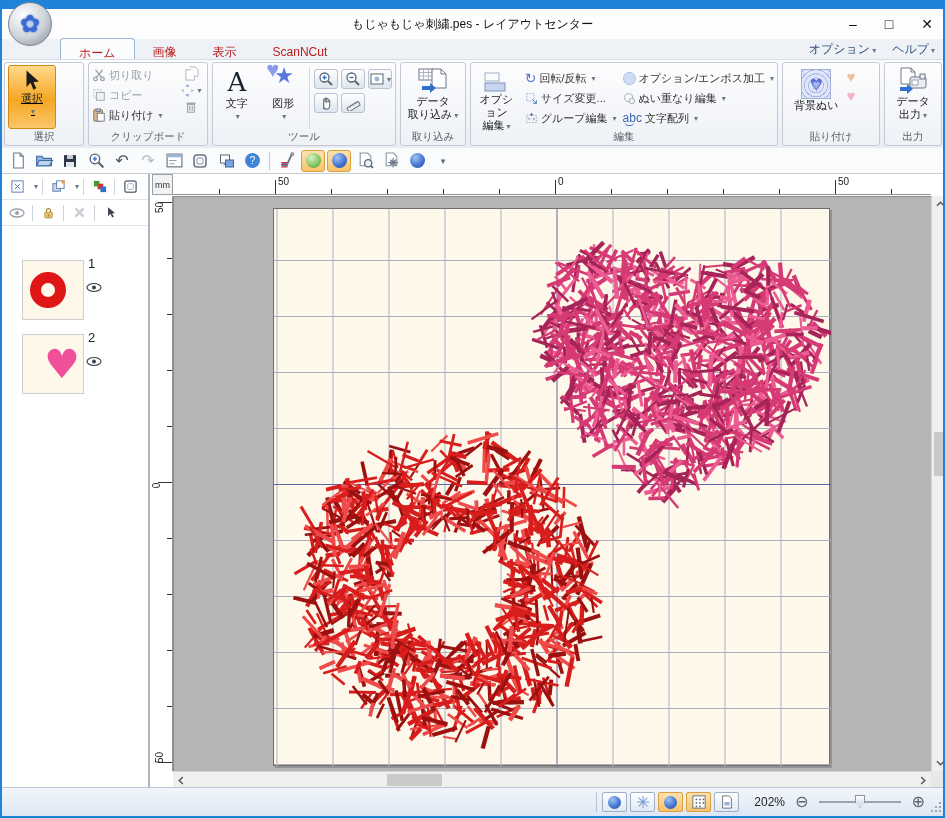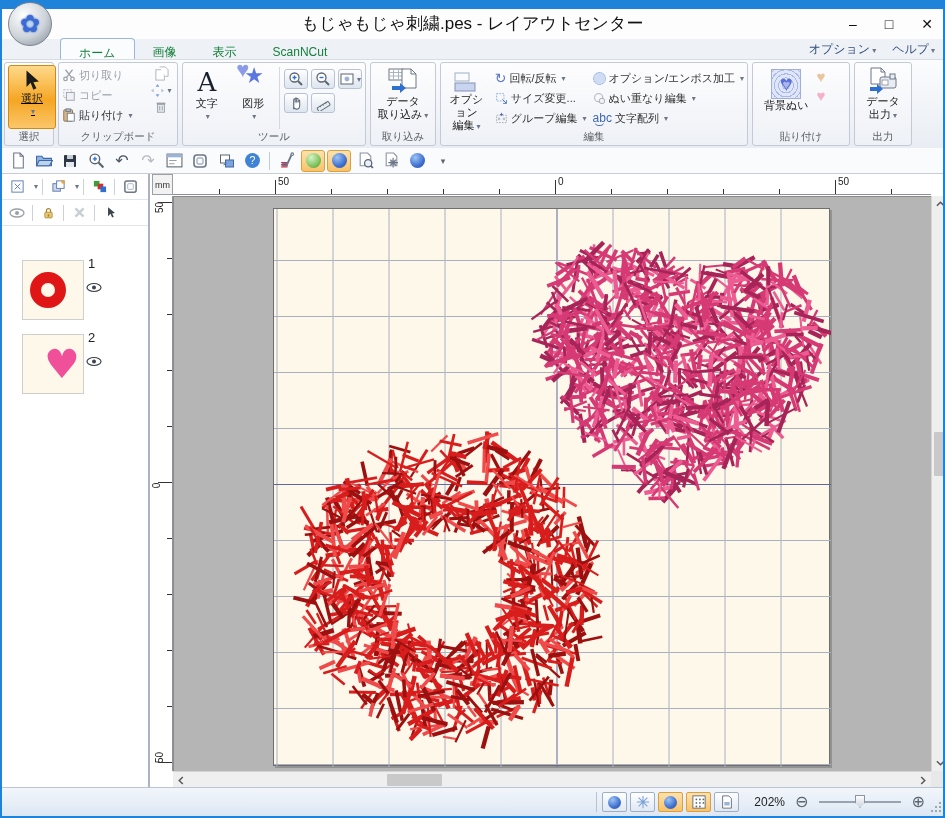--- a/index.html
+++ b/index.html
@@ -2,31 +2,31 @@
 <html><head>
 <meta charset="utf-8">
 <style>
   html,body{margin:0;padding:0;background:#444;}
   *{box-sizing:border-box;font-family:"Liberation Sans","DejaVu Sans",sans-serif;}
   .win{position:relative;width:945px;height:818px;background:#fff;border:2px solid #1f83d9;overflow:hidden;}
   .abs{position:absolute;}
   
   .topstrip{left:0;top:0;width:100%;height:7px;background:#1f83d9;}
   .titlebar{left:0;top:7px;width:100%;height:30px;background:#fdfdfd;}
-  .apptitle{width:100%;text-align:center;font-size:17px;color:#111;line-height:30px;border-radius:9px;}
+  .apptitle{width:100%;text-align:center;font-size:12px;color:#111;line-height:30px;border-radius:9px;}
   .appbtn{left:6px;top:0px;width:44px;height:44px;border-radius:50%;
     background:radial-gradient(circle at 35% 30%,#ffffff,#cdd3da 55%,#8f98a3 90%);
     border:1px solid #7d838c;display:flex;align-items:center;justify-content:center;z-index:30;}
   .flower{font-size:24px;color:#3a6bd6;text-shadow:0 0 2px #1c3f9c;background:radial-gradient(circle,#bcd6f2 0 45%,transparent 60%);border-radius:50%;line-height:1;}
   .winctrl{right:10px;top:0;height:30px;display:flex;gap:28px;align-items:center;font-size:14px;color:#111;}
   .winctrl span{cursor:default;}
   
   .tabrow{left:0;top:37px;width:100%;height:21px;background:#eef1f5;border-bottom:1px solid #d8dde4;display:flex;align-items:flex-end;}
   .tabs{display:flex;margin-left:58px;height:21px;}
-  .tab{padding:4px 18px;font-size:12px;color:#15803d;line-height:21px;}
+  .tab{padding:4px 18px;font-size:12px;color:#b91c1c;line-height:21px;}
   .tab.active{background:#fbfcfd;border:1px solid #9ab6d8;border-bottom:none;border-radius:4px 4px 0 0;}
   .tabmenu{position:absolute;right:8px;top:0;height:21px;display:flex;gap:16px;align-items:center;font-size:12px;color:#33507c;}
   .dd{font-size:8px;color:#6b7687;margin-left:2px;}
   
   .ribbon{left:0;top:58px;width:100%;height:88px;background:linear-gradient(#fbfcfe,#e9edf3);display:flex;gap:4px;padding:2px 0 0 2px;}
   .rgroup{position:relative;height:84px;border:1px solid #c3c9d5;border-radius:3px;background:linear-gradient(#fdfdfe,#eef1f6);padding:2px 3px 14px 3px;}
   .rglabel{position:absolute;bottom:1px;left:0;width:100%;text-align:center;font-size:10.5px;color:#5a5f66;}
   .bigbtn{display:flex;flex-direction:column;align-items:center;justify-content:flex-start;font-size:11px;color:#222;text-align:center;line-height:13px;padding:2px;border-radius:3px;}
   .selbtn{width:48px;height:64px;background:linear-gradient(#ffd98c,#f5a623 55%,#fbc66a);border:1px solid #d08a12;}
   .smallrow{display:flex;align-items:center;gap:3px;font-size:11px;color:#333;height:20px;white-space:nowrap;}
@@ -114,21 +114,21 @@
       <div class="tab">ScanNCut</div>
     </div>
     <div class="tabmenu">
       <span><span>オプション</span><span class="dd">▾</span></span>
       <span><span>ヘルプ</span><span class="dd">▾</span></span>
     </div>
   </div>
 
   <div class="abs ribbon">
 
-    <div class="rgroup" style="width:50px;text-decoration:underline;">
+    <div class="rgroup" style="width:80px;text-decoration:underline;">
       <div class="bigbtn selbtn">
         <span class="icon">
           <svg width="22" height="24" viewBox="0 0 16 16">
               <path d="M4 1l0 12 3-3 2 5 2.2-1L9 9.6 13 9z" fill="#1b1b1b"></path>
             </svg>
         </span>
         <span>選択</span>
         <span class="dd">▾</span>
       </div>
       <div class="rglabel">選択</div>

